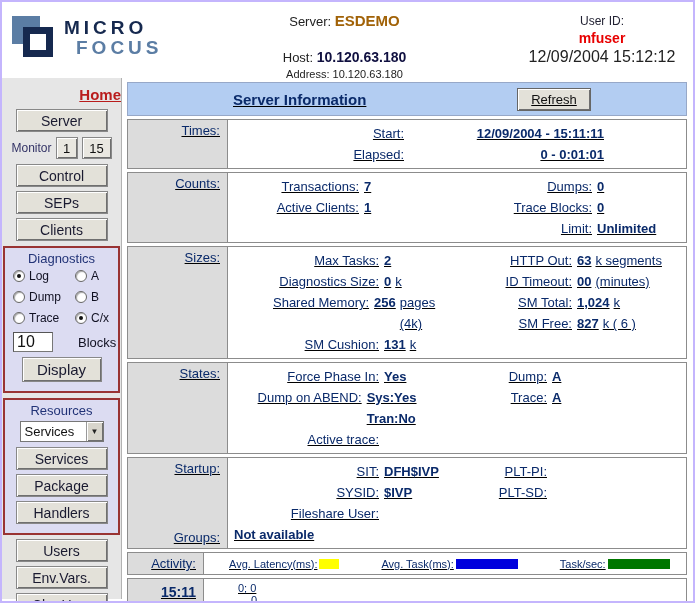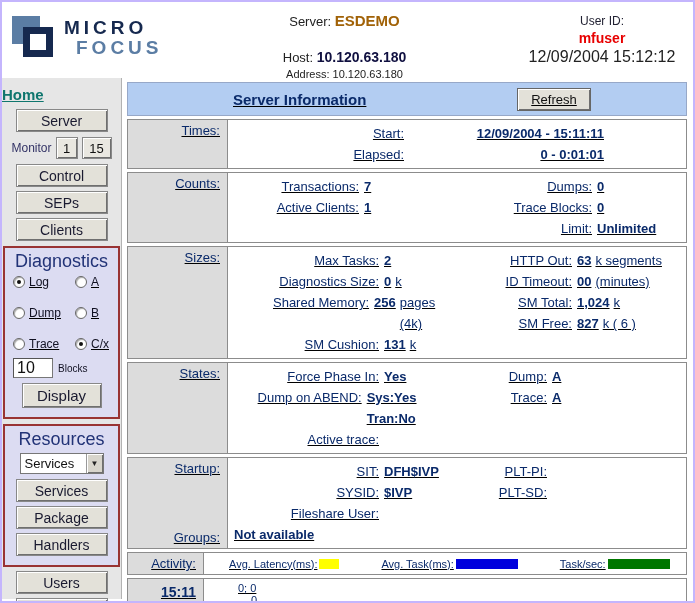--- a/index.html
+++ b/index.html
@@ -32,59 +32,59 @@
   
   .layout { display: flex; height: 521px; }
   .sidebar {
     width: 120px; background: #e6e6e6; border-right: 1px solid #b2b2b2;
     padding-top: 4px; flex-shrink: 0;
   }
   .main { flex: 1; padding: 4px 6px 0 5px; background: #fff; text-decoration: underline; }
 
   
   .home {
-    display: block; text-align: left; font-size: 15px; font-weight: bold;
-    color: #0f766e; text-decoration: underline; margin: 4px 0 6px 0;
+    display: block; text-align: right; font-size: 15px; font-weight: bold;
+    color: #b91c1c; text-decoration: underline; margin: 4px 0 6px 0;
   }
   .sbtn {
     display: block; margin: 4px auto; width: 92px; height: 23px;
     background: #e3e1d9; border: 1px solid #888;
     box-shadow: inset 1px 1px 0 #ffffff, inset -1px -1px 0 #6f6f6f;
     font-family: "Liberation Sans", sans-serif; font-size: 14px; color: #1a1a30;
     text-align: center; line-height: 20px; cursor: pointer;
   }
   .monitor-row { display: flex; align-items: center; justify-content: center; gap: 4px; margin: 5px 0; }
   .monitor-label { font-size: 12px; color: #333366; }
   .mbtn {
     height: 22px; background: #e9e7e0; border: 1px solid #888;
     box-shadow: inset 1px 1px 0 #ffffff, inset -1px -1px 0 #6f6f6f;
     font-size: 13px; color: #111; text-align: center; cursor: pointer;
   }
   .mbtn-1 { width: 22px; } .mbtn-15 { width: 30px; }
   .redbox {
     margin: 5px 1px 4px 1px; border: 2px solid #993333; background: #dcdcf2;
     padding: 3px 2px 5px 2px;
   }
-  .redbox-title { text-align: center; font-size: 18px; color: #223377; margin-bottom: 3px; }
-  .radio-grid { display: grid; grid-template-columns: 62px 46px; padding-left: 6px; row-gap: 17px; text-decoration: underline; }
+  .redbox-title { text-align: center; font-size: 13px; color: #223377; margin-bottom: 3px; }
+  .radio-grid { display: grid; grid-template-columns: 62px 46px; padding-left: 6px; row-gap: 7px; }
   .radio-item { display: flex; align-items: center; gap: 4px; font-size: 12px; color: #111122; cursor: pointer; }
   .rb {
     width: 12px; height: 12px; border-radius: 50%; background: #fff;
     border: 1px solid #666; box-shadow: inset 1px 1px 1px #aaa; position: relative; flex-shrink: 0;
   }
   .rb.on::after {
     content: ""; position: absolute; left: 3px; top: 3px; width: 4px; height: 4px;
     border-radius: 50%; background: #111;
   }
   .blocks-row { display: flex; align-items: center; gap: 5px; margin: 7px 0 5px 6px; }
   .blocks-input {
     width: 40px; height: 20px; border: 1px solid #777; border-top-color: #555; border-left-color: #555;
     background: #fff; font-family: "Liberation Sans", sans-serif; font-size: 16px; padding-left: 3px; color: #111;
   }
-  .blocks-label { font-size: 10px; color: #111122; }
+  .blocks-label { font-size: 13px; color: #111122; margin-left: 20px; }
   .display-btn { width: 80px; height: 25px; font-size: 15px; line-height: 22px; }
   .sel {
     display: flex; width: 84px; height: 21px; margin: 2px auto 5px auto;
     border: 1px solid #777; background: #fff; cursor: pointer;
   }
   .sel-text { flex: 1; font-size: 13px; color: #111; padding: 2px 0 0 4px; }
   .sel-arrow {
     width: 17px; background: #d8d5cc; border-left: 1px solid #999;
     box-shadow: inset 1px 1px 0 #fff, inset -1px -1px 0 #6f6f6f;
     font-size: 8px; color: #222; text-align: center; line-height: 19px;

